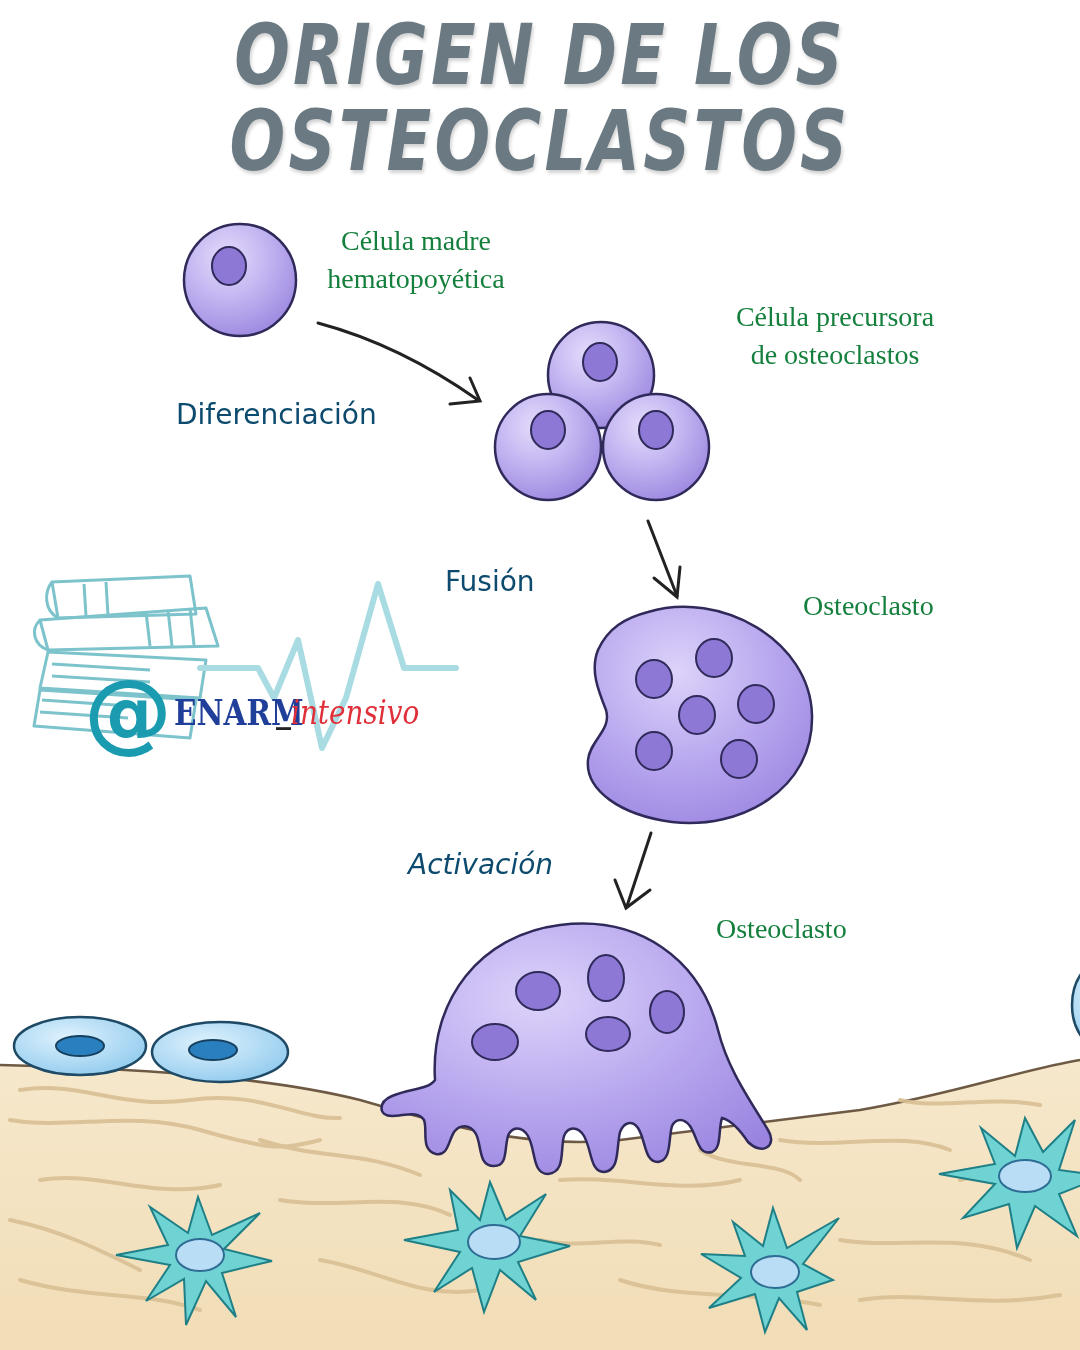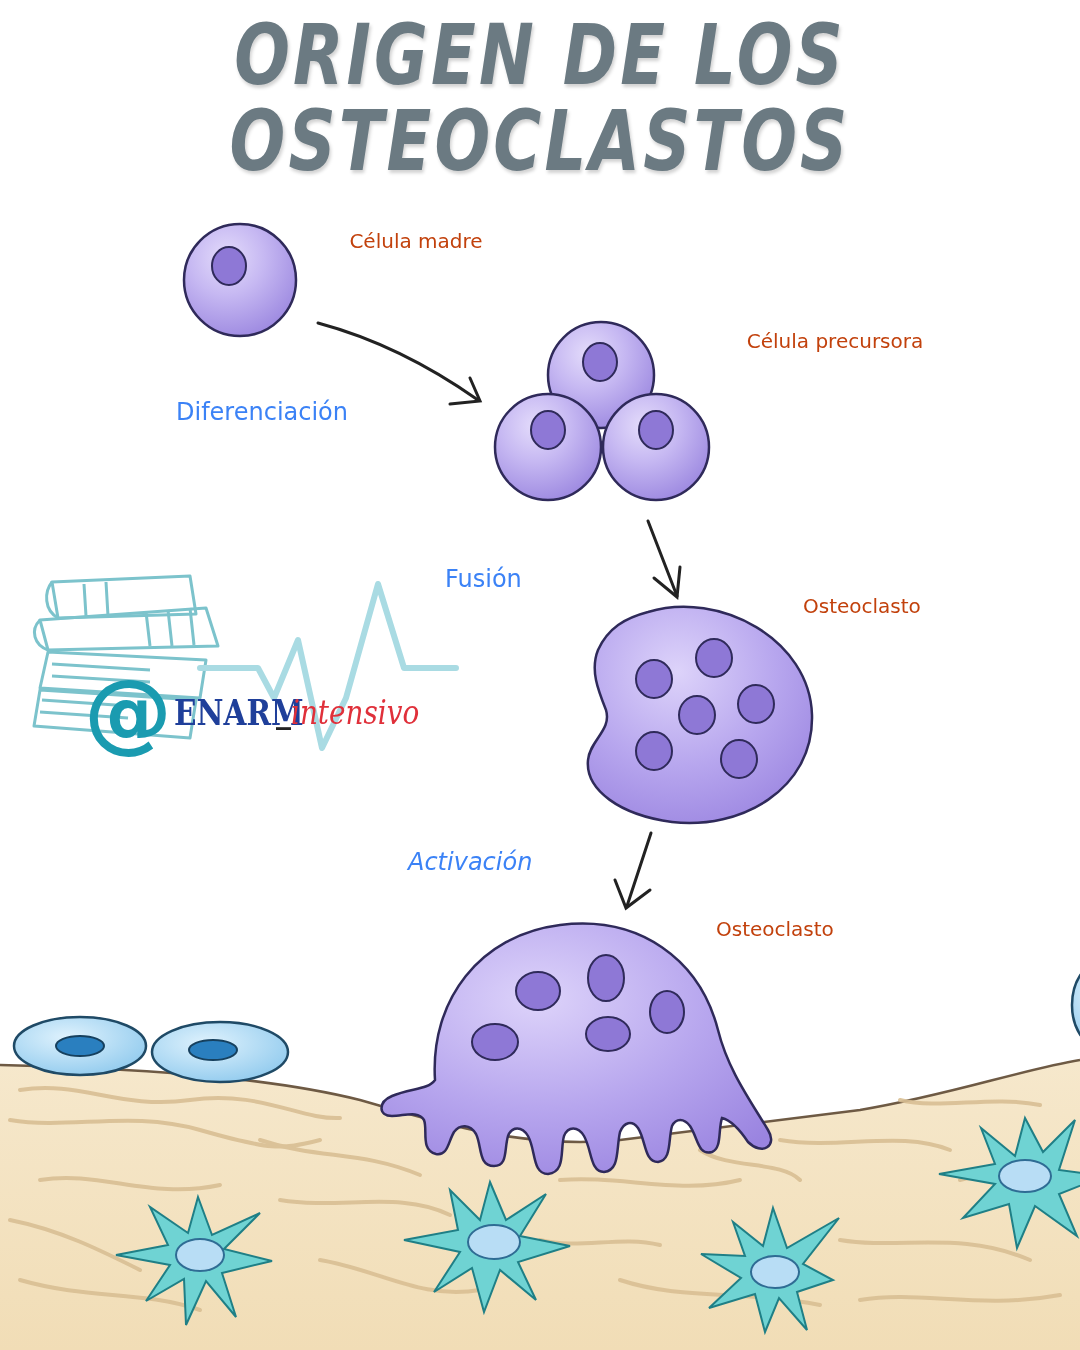--- a/index.html
+++ b/index.html
@@ -21,32 +21,33 @@
     line-height: 86px;
     letter-spacing: 4px;
     color: #6b7a82;
     transform: scaleX(0.78);
     transform-origin: 540px 0;
     text-shadow: 2px 3px 4px rgba(0,0,0,0.18);
   }
   .title span { display: block; }
   .lbl {
     position: absolute;
-    font-size: 20px;
+    font-size: 28px;
     line-height: 38px;
-    color: #c2410c;
+    color: #15803d;
     text-align: center;
     white-space: nowrap;
+    font-family: Liberation Serif, serif;
   }
   .lbl span { display: block; }
   .lbl.left { text-align: left; }
   .step {
     position: absolute;
-    font-size: 24px;
-    color: #3b82f6;
+    font-size: 28px;
+    color: #0c4a6e;
     white-space: nowrap;
   }
   svg.art { position: absolute; left: 0; top: 0; }
   .brand {
     position: absolute;
     left: 84px; top: 668px;
     display: flex; align-items: center;
     white-space: nowrap;
   }
   .brand-at {
@@ -248,24 +249,26 @@
   </g>
 </svg>
 
 <div class="title">
   <span>ORIGEN DE LOS</span>
   <span>OSTEOCLASTOS</span>
 </div>
 
 <div class="lbl" style="left:296px; top:222px; width:240px;">
   <span>Célula madre</span>
-</div>
-
-<div class="lbl" style="left:700px; top:298px; width:270px;margin-top:24px;">
+  <span>hematopoyética</span>
+</div>
+
+<div class="lbl" style="left:700px; top:298px; width:270px;">
   <span>Célula precursora</span>
+  <span>de osteoclastos</span>
 </div>
 
 <div class="lbl left" style="left:803px; top:587px;">
   <span>Osteoclasto</span>
 </div>
 
 <div class="lbl left" style="left:716px; top:910px;">
   <span>Osteoclasto</span>
 </div>
 

